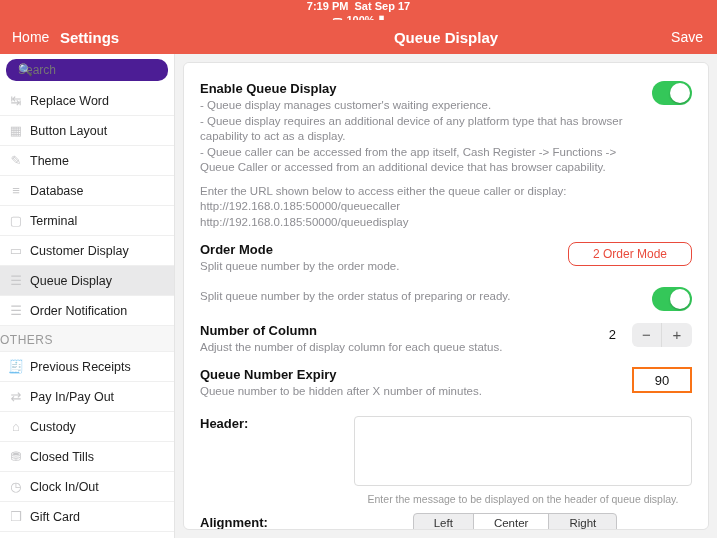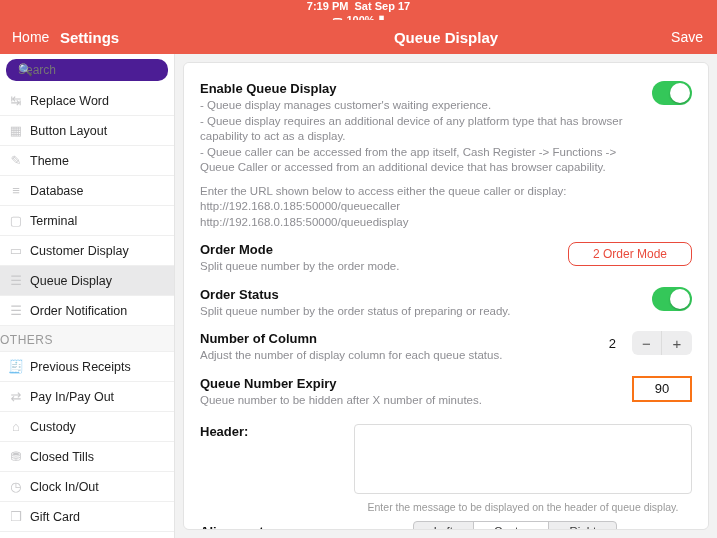--- a/index.html
+++ b/index.html
@@ -187,21 +187,20 @@
           <div class="ttl">Order Mode</div>
           <div class="sub">Split queue number by the order mode.</div>
         </div>
         <div class="ctrl">
           <button class="pill-btn">2 Order Mode</button>
         </div>
       </div>
 
       <div class="row">
         <div class="labels">
-          <div class="ttl">Order Status</div>
           <div class="sub">Split queue number by the order status of preparing or ready.</div>
         </div>
         <div class="ctrl">
           <div class="toggle"></div>
         </div>
       </div>
 
       <div class="row">
         <div class="labels">
           <div class="ttl">Number of Column</div>

